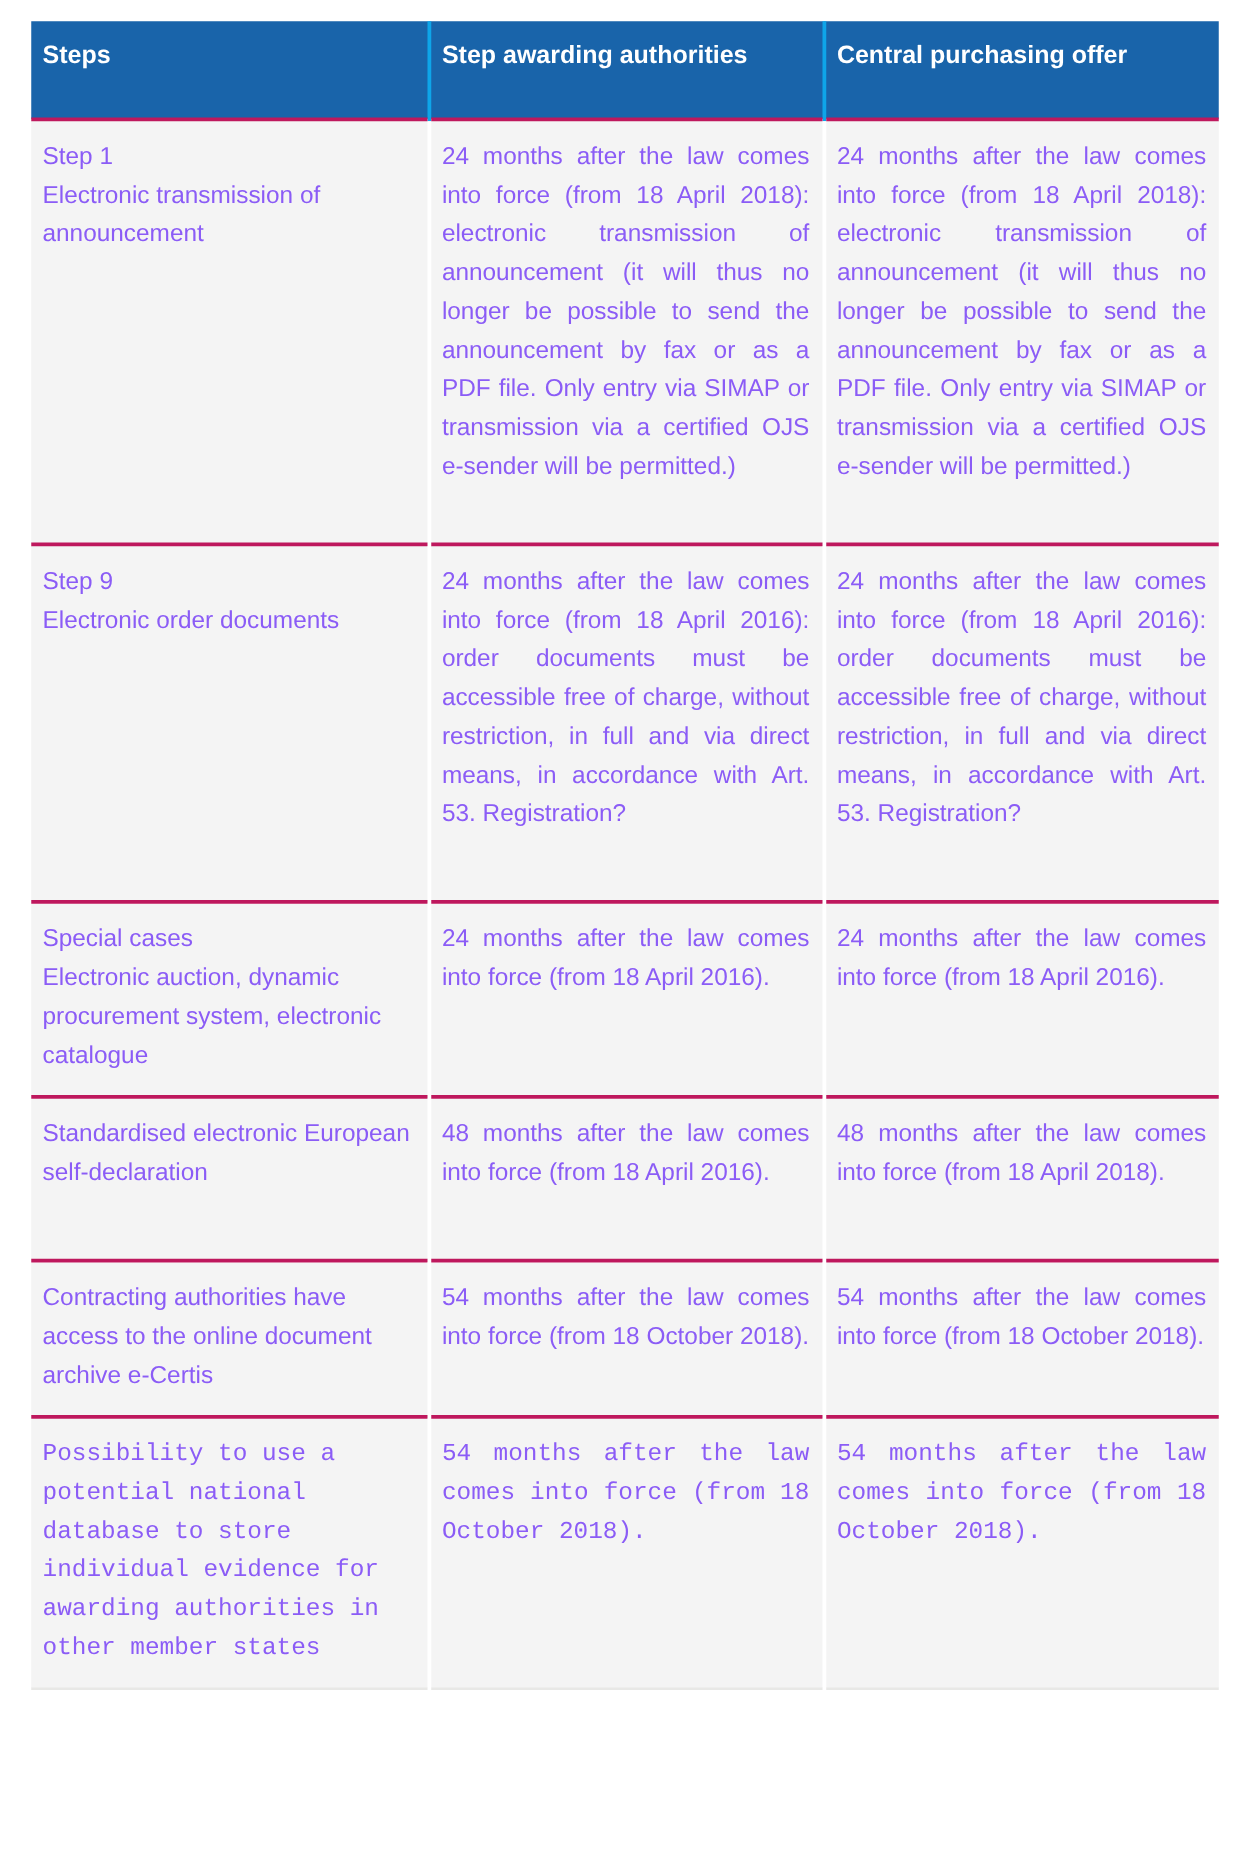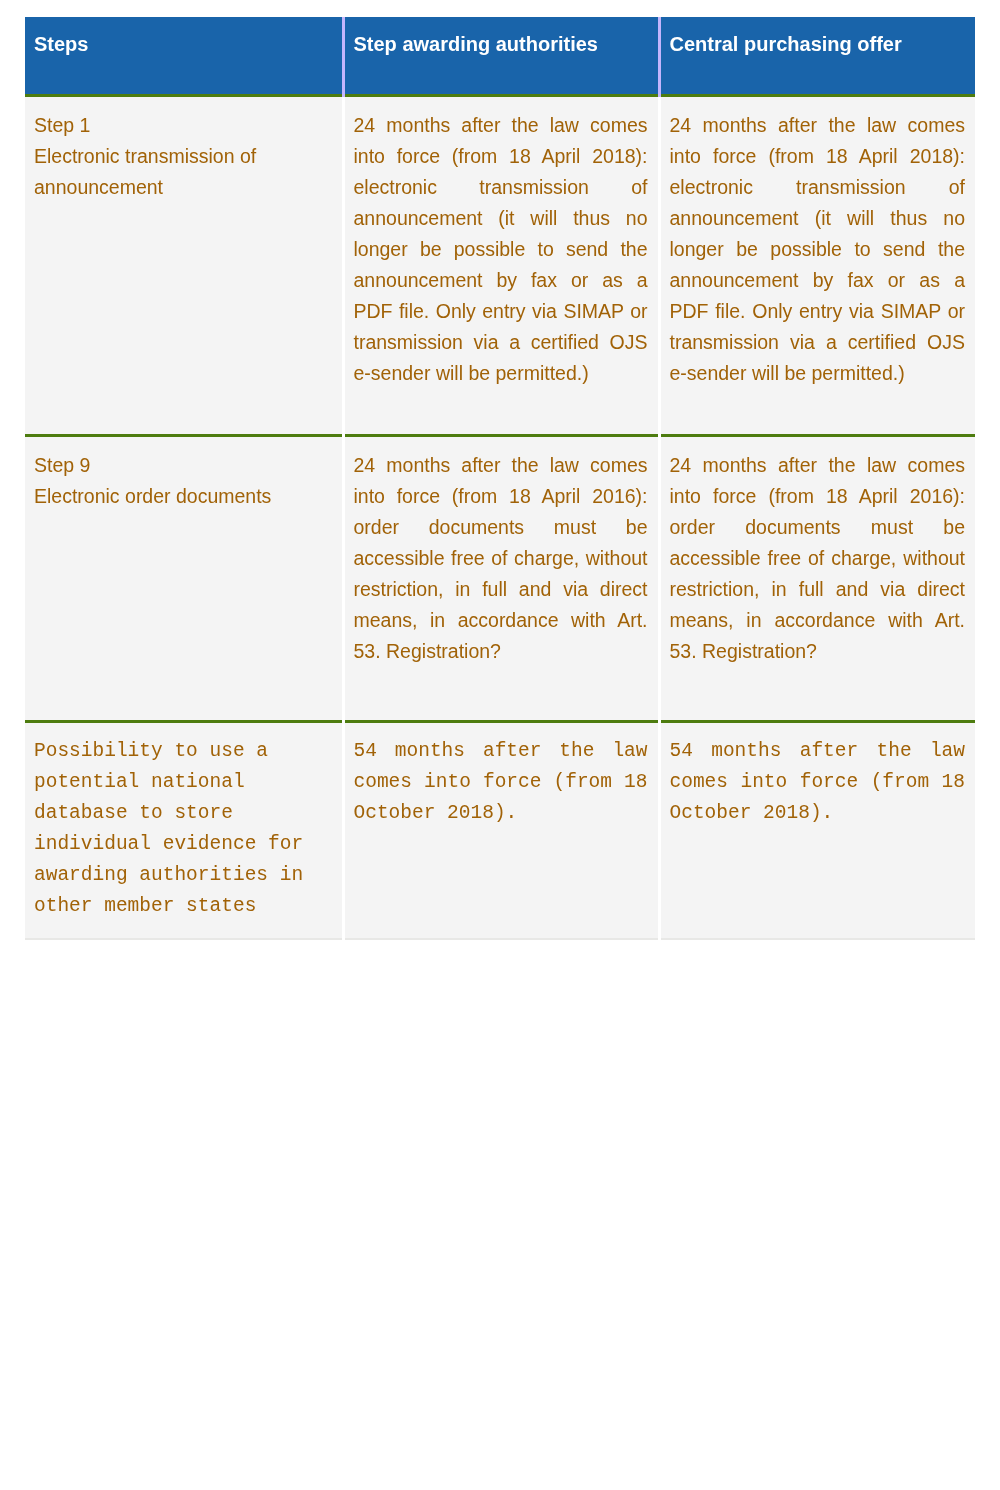--- a/index.html
+++ b/index.html
@@ -25,34 +25,34 @@
   col.c3 { width: 316px; }
 
   th {
     background: #1964aa;
     color: #ffffff;
     font-size: 20px;
     font-weight: bold;
     text-align: left;
     vertical-align: top;
     padding: 16px 10px 8px 9px;
-    border-right: 3px solid #c4b5fd;
+    border-right: 3px solid #0ea5e9;
   }
   tr.head { height: 78px; }
   th:last-child { border-right: none; }
 
   td {
     background: #f4f4f4;
-    color: #a16207;
+    color: #8b5cf6;
     font-size: 19.5px;
     line-height: 31px;
     vertical-align: top;
     padding: 13px 10px 16px 9px;
     border-right: 3px solid #ffffff;
-    border-top: 3px solid #4d7c0f;
+    border-top: 3px solid #be185d;
     overflow: hidden;
   }
   td:last-child { border-right: none; }
   tbody tr:last-child td { border-bottom: 2px solid #e8e8e6; font-family: Liberation Mono, monospace; }
 
   td.steps {
     white-space: pre-line;
     text-align: left;
   }
   td.detail {
@@ -90,20 +90,36 @@
 Electronic transmission of announcement</td>
         <td class="detail">24 months after the law comes into force (from 18 April 2018): electronic transmission of announcement (it will thus no longer be possible to send the announcement by fax or as a PDF file. Only entry via SIMAP or transmission via a certified OJS e-sender will be permitted.)</td>
         <td class="detail">24 months after the law comes into force (from 18 April 2018): electronic transmission of announcement (it will thus no longer be possible to send the announcement by fax or as a PDF file. Only entry via SIMAP or transmission via a certified OJS e-sender will be permitted.)</td>
       </tr>
       <tr class="r1">
         <td class="steps">Step 9
 Electronic order documents</td>
         <td class="detail">24 months after the law comes into force (from 18 April 2016): order documents must be accessible free of charge, without restriction, in full and via direct means, in accordance with Art. 53. Registration?</td>
         <td class="detail">24 months after the law comes into force (from 18 April 2016): order documents must be accessible free of charge, without restriction, in full and via direct means, in accordance with Art. 53. Registration?</td>
       </tr>
+      <tr class="r3">
+        <td class="steps">Special cases
+Electronic auction, dynamic procurement system, electronic catalogue</td>
+        <td class="detail">24 months after the law comes into force (from 18 April 2016).</td>
+        <td class="detail">24 months after the law comes into force (from 18 April 2016).</td>
+      </tr>
+      <tr class="r4">
+        <td class="steps">Standardised electronic European self-declaration</td>
+        <td class="detail">48 months after the law comes into force (from 18 April 2016).</td>
+        <td class="detail">48 months after the law comes into force (from 18 April 2018).</td>
+      </tr>
+      <tr class="r5">
+        <td class="steps">Contracting authorities have access to the online document archive e-Certis</td>
+        <td class="detail">54 months after the law comes into force (from 18 October 2018).</td>
+        <td class="detail">54 months after the law comes into force (from 18 October 2018).</td>
+      </tr>
       <tr class="r6">
         <td class="steps">Possibility to use a potential national database to store individual evidence for awarding authorities in other member states</td>
         <td class="detail">54 months after the law comes into force (from 18 October 2018).</td>
         <td class="detail">54 months after the law comes into force (from 18 October 2018).</td>
       </tr>
     </tbody>
   </table>
 </div>
 
 </body></html>

